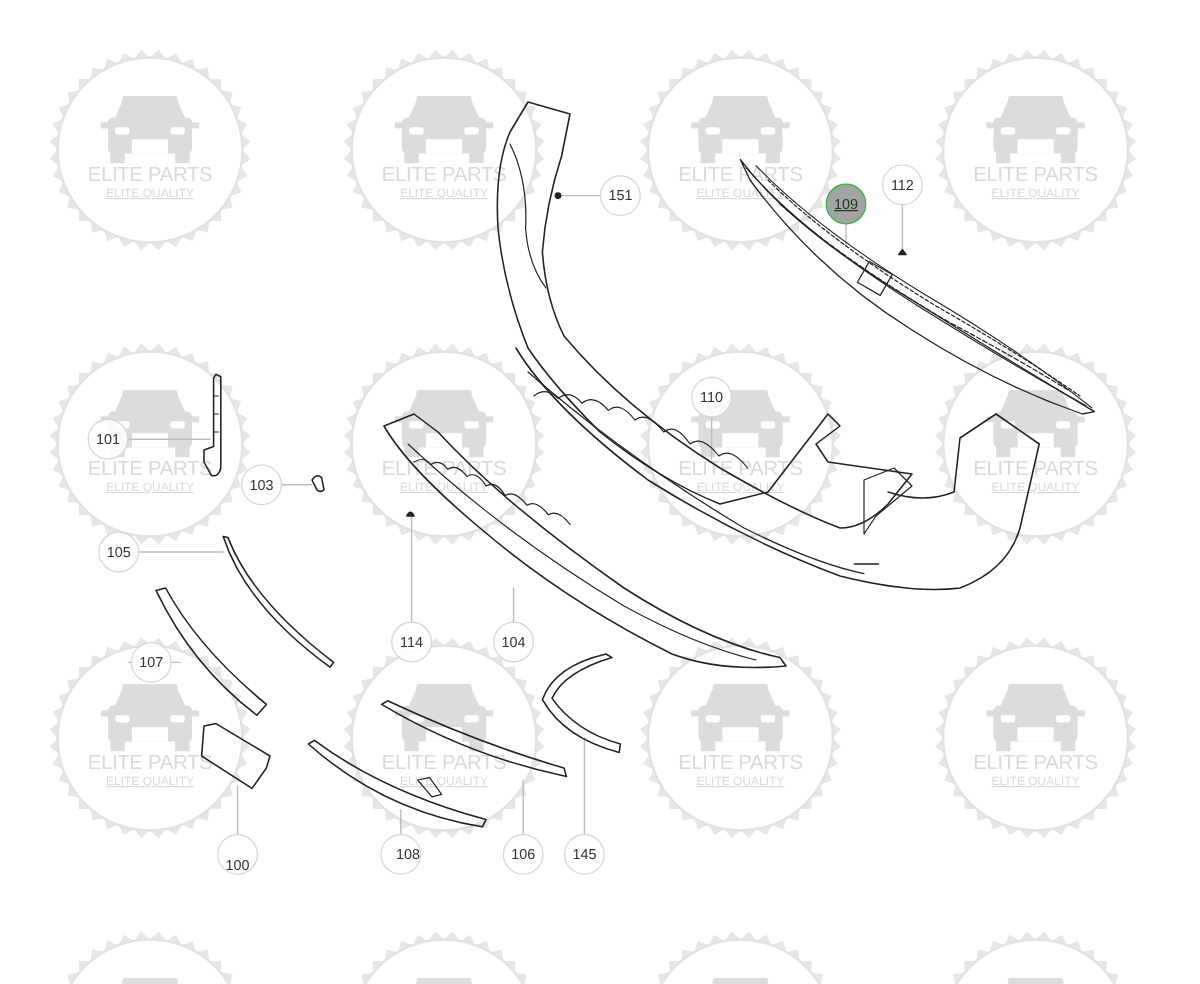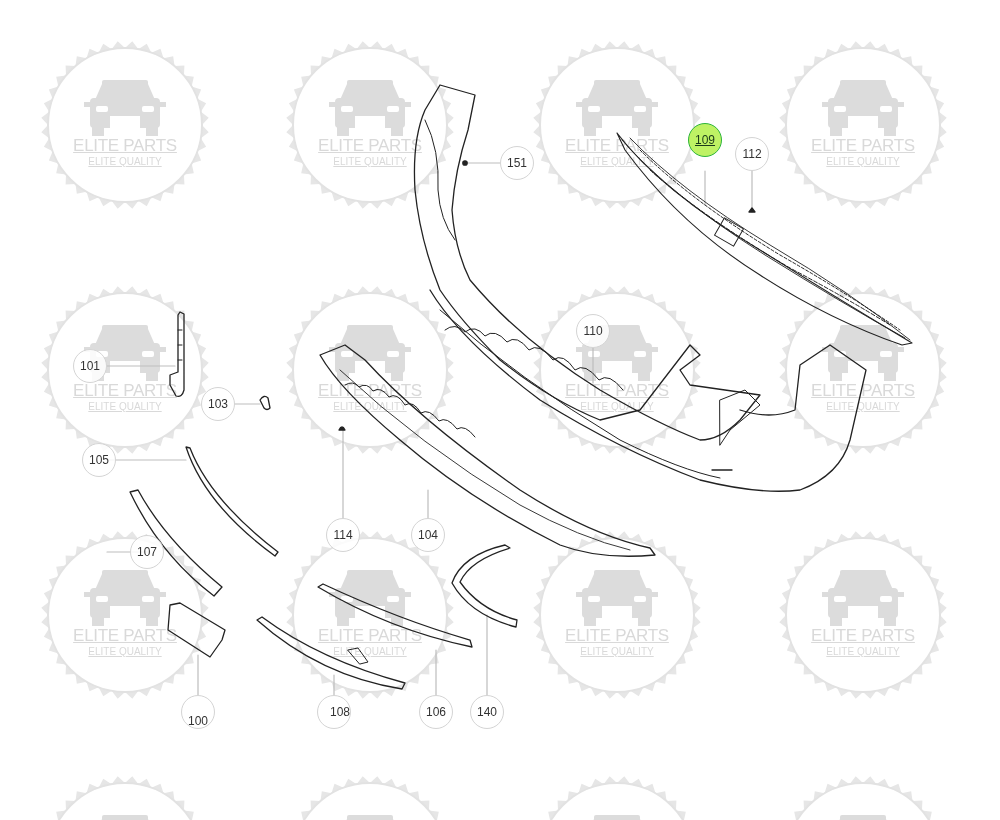--- a/index.html
+++ b/index.html
@@ -2,21 +2,21 @@
 <html><head>
 <meta charset="utf-8">
 <style>
   html, body { margin:0; padding:0; background:#ffffff; }
   body { width:1000px; height:820px; position:relative; overflow:hidden;
          font-family:"Liberation Sans", sans-serif; }
   #stage { position:absolute; left:0; top:0; width:1000px; height:820px; }
   .wm { position:absolute; width:170px; height:170px; }
   .wm svg { width:170px; height:170px; display:block; }
   .wm-text1 { position:absolute; left:0; width:170px; top:96px; text-align:center;
-              font-size:17px; color:#d9d9d9; letter-spacing:-0.3px;text-decoration:underline; }
+              font-size:17px; color:#d9d9d9; letter-spacing:-0.3px; }
   .wm-text2 { position:absolute; left:0; width:170px; top:116px; text-align:center;
               font-size:10px; color:#d9d9d9;text-decoration:underline; }
   .callout { position:absolute; width:34px; height:34px; margin-left:-17px; margin-top:-17px;
              border-radius:50%; border:1.5px solid #d4d4d4; background:rgba(255,255,255,0.85);
              box-sizing:border-box; display:flex; align-items:center; justify-content:center;
              font-size:12px; color:#333333; cursor:pointer; }
   .callout.active { background:#2db43c; border-color:#2db43c; color:#1a3a1a; }
   #parts { position:absolute; left:0; top:0; }
 </style>
 </head>
@@ -448,56 +448,56 @@
       <path d="M257 620 L262 617 Q320 660 405 683 L402 689 Q320 676 257 620 Z"></path>
       <path d="M348 650 L358 648 L368 662 L360 664 Z" stroke-width="1"></path>
     </g>
 
     <g>
       <path d="M505 545 L510 548 Q470 560 460 582 Q480 610 517 620 L516 627 Q470 615 452 583 Q462 555 505 545 Z"></path>
     </g>
   </svg>
 
   <div id="callouts">
-      <div class="callout active" style="left: 705px; top: 140px; background: #bef264; text-decoration: underline;">
+      <div class="callout active" style="left: 705px; top: 170px; background: #a3a3a3; text-decoration: underline;">
         <span>109</span>
       </div>
       <div class="callout" style="left: 752px; top: 154px;">
         <span>112</span>
       </div>
       <div class="callout" style="left: 517px; top: 163px;">
         <span>151</span>
       </div>
       <div class="callout" style="left: 593px; top: 331px;">
         <span>110</span>
       </div>
       <div class="callout" style="left: 90px; top: 366px;">
         <span>101</span>
       </div>
       <div class="callout" style="left: 218px; top: 404px;">
         <span>103</span>
       </div>
       <div class="callout" style="left: 99px; top: 460px;">
         <span>105</span>
       </div>
-      <div class="callout" style="left: 100px; top: 552px; margin-left: 30px;">
+      <div class="callout" style="left: 79px; top: 552px; margin-left: 30px;">
         <span>107</span>
       </div>
       <div class="callout" style="left: 343px; top: 535px;">
         <span>114</span>
       </div>
       <div class="callout" style="left: 428px; top: 535px;">
         <span>104</span>
       </div>
       <div class="callout" style="left: 198px; top: 712px; align-items: flex-end;">
         <span>100</span>
       </div>
       <div class="callout" style="left: 334px; top: 712px; justify-content: flex-end;">
         <span>108</span>
       </div>
       <div class="callout" style="left: 436px; top: 712px;">
         <span>106</span>
       </div>
       <div class="callout" style="left: 487px; top: 712px;">
-        <span>140</span>
+        <span>145</span>
       </div>
     </div>
 </div>
 
 </body></html>

